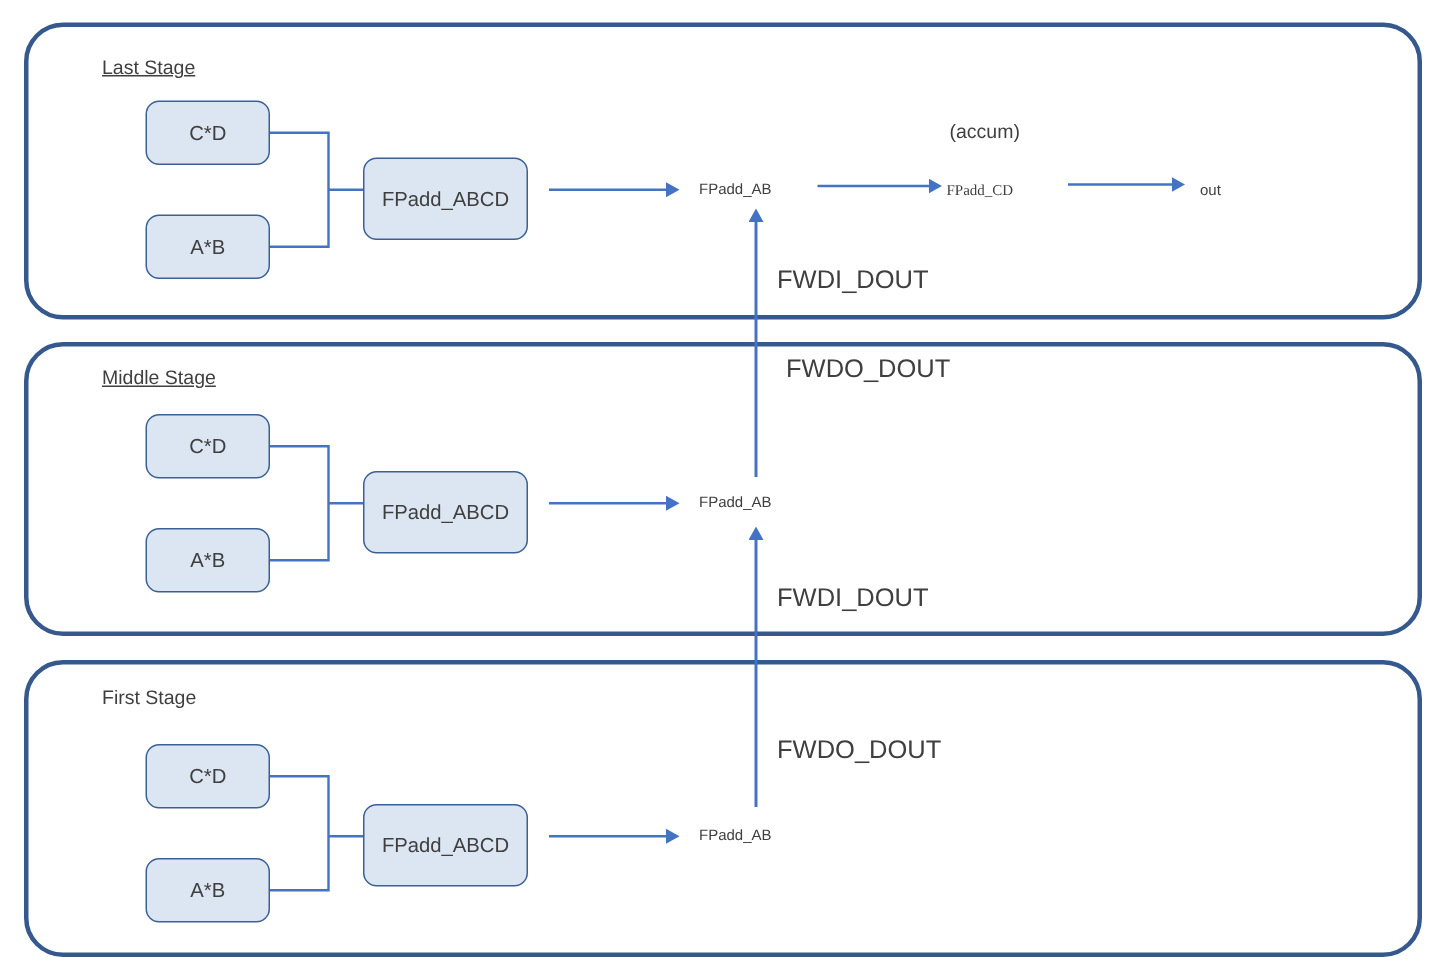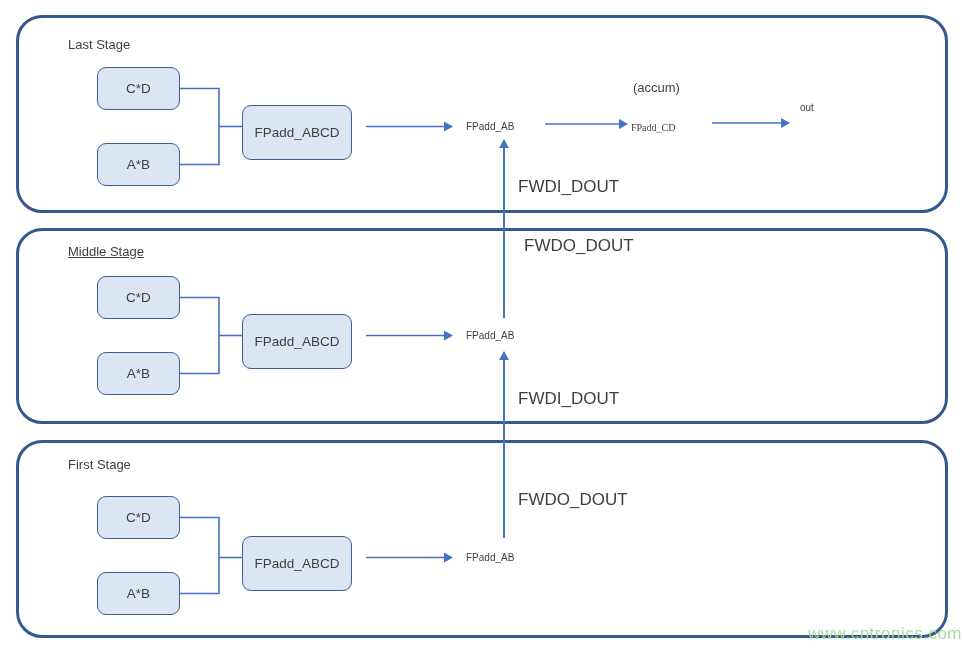--- a/index.html
+++ b/index.html
@@ -102,34 +102,34 @@
     <path class="wire" d="M366 335.5 H445" marker-end="url(#arrow)"></path>
 
     <path class="wire" d="M180 517.5 H219 V593.5 H180"></path>
     <path class="wire" d="M219 557.5 H246" marker-end="url(#arrow)"></path>
     <path class="wire" d="M366 557.5 H445" marker-end="url(#arrow)"></path>
 
     <path class="wire thick" d="M504 538 L504 359" marker-end="url(#arrow)"></path>
     <path class="wire thick" d="M504 318 L504 147" marker-end="url(#arrow)"></path>
   </svg>
 
-  <div class="stage-title" style="left:68px;top:37px;">Last Stage</div>
+  <div class="stage-title" style="left:68px;top:37px;text-decoration:underline;">Last Stage</div>
   <div class="box mult" style="top:67px;">
     <span>C*D</span>
   </div>
   <div class="box mult" style="top:143px;">
     <span>A*B</span>
   </div>
   <div class="box adder" style="top:105px;">
     <span>FPadd_ABCD</span>
   </div>
   <div class="node-label" style="left:466px;top:119px;">FPadd_AB</div>
   <div class="node-label" style="left:633px;top:80px;font-size:13px;">(accum)</div>
   <div class="node-label" style="left:631px;top:120px;font-family:Liberation Serif, serif;">FPadd_CD</div>
-  <div class="node-label" style="left:800px;top:100px;">out</div>
+  <div class="node-label" style="left:800px;top:120px;">out</div>
   <div class="wire-label" style="left:518px;top:180px;">FWDI_DOUT</div>
 
   <div class="stage-title" style="left:68px;top:244px;text-decoration:underline;">Middle Stage</div>
   <div class="box mult" style="top:276px;">
     <span>C*D</span>
   </div>
   <div class="box mult" style="top:352px;">
     <span>A*B</span>
   </div>
   <div class="box adder" style="top:314px;">
@@ -145,14 +145,13 @@
   </div>
   <div class="box mult" style="top:572px;">
     <span>A*B</span>
   </div>
   <div class="box adder" style="top:536px;">
     <span>FPadd_ABCD</span>
   </div>
   <div class="node-label" style="left:466px;top:550px;">FPadd_AB</div>
   <div class="wire-label" style="left:518px;top:493px;">FWDO_DOUT</div>
 
-  <div class="watermark">www.cntronics.com</div>
 </div>
 
 </body></html>

